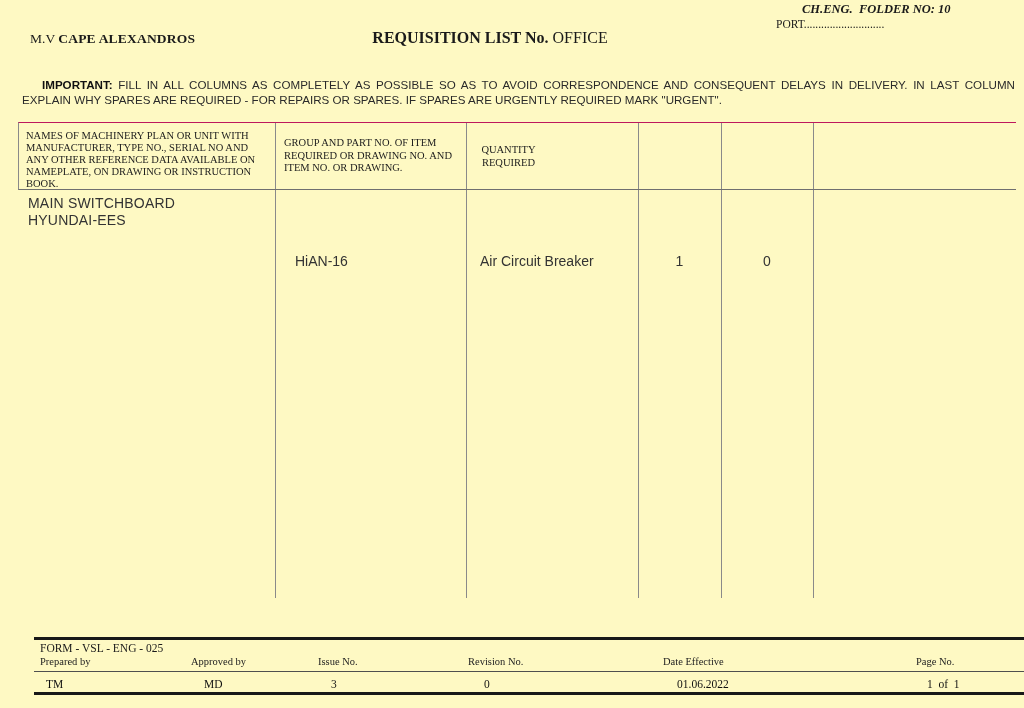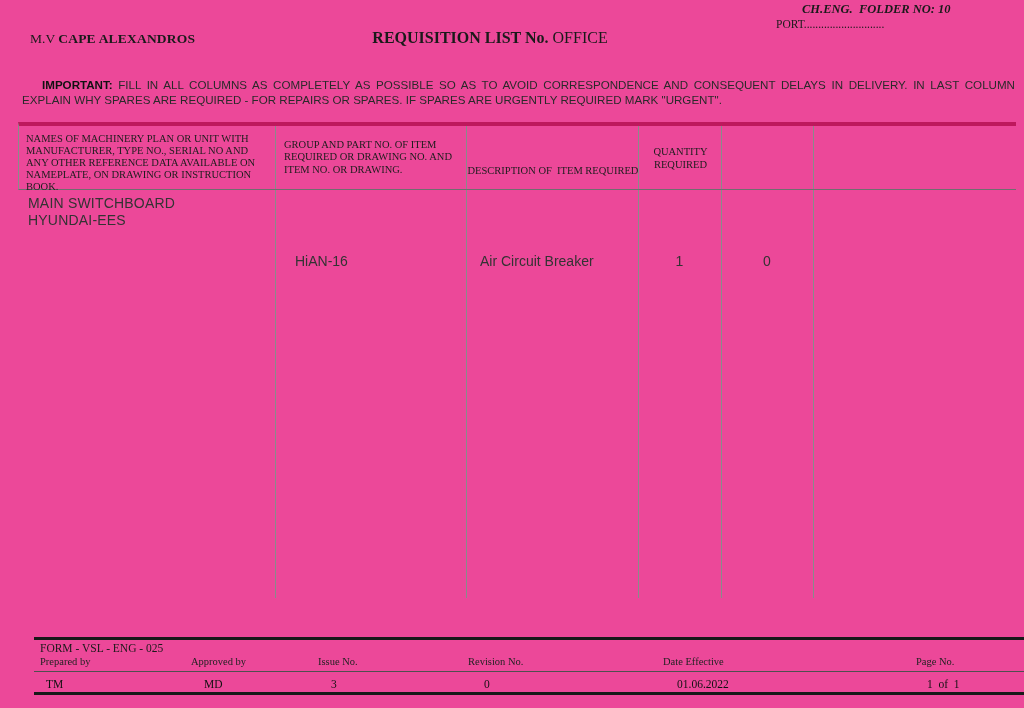--- a/index.html
+++ b/index.html
@@ -1,17 +1,17 @@
 <!DOCTYPE html>
 <html><head>
 <meta charset="utf-8">
 <style>
   html,body{margin:0;padding:0;background:#fff;}
   .page{
-    position:relative;width:1024px;height:708px;background:#ec4899;overflow:hidden;
+    position:relative;width:1024px;height:708px;background:#fef9c3;overflow:hidden;
     font-family:"Liberation Serif","DejaVu Serif",serif;color:#1a1a1a;
   }
   
   .topright{position:absolute;left:776px;top:2px;width:240px;font-size:12px;line-height:15px;}
   .folder-line{font-weight:bold;font-style:italic;white-space:pre;padding-left:26px;font-size:12.5px;}
   .port-line{font-size:11.5px;}
   .date-line{font-size:12.5px;margin-top:1px;}
   .date-line b{white-space:pre;}
   .vessel{position:absolute;left:30px;top:31px;font-size:13.5px;}
   .vessel b{letter-spacing:.2px;}
@@ -23,21 +23,21 @@
     font-family:"Liberation Sans","DejaVu Sans",sans-serif;
     font-size:11.6px;line-height:14.6px;text-align:justify;color:#2a2a2a;
   }
   .important b{color:#111;padding-left:20px;}
   
   .rtable{position:absolute;left:18px;top:122px;width:998px;height:476px;}
   .vline{position:absolute;top:0;width:1px;height:476px;background:#8a8a8a;}
   .v1{left:257px;} .v2{left:448px;} .v3{left:620px;} .v4{left:703px;} .v5{left:795px;}
   .thead{
     position:absolute;left:0;top:0;width:998px;height:68px;box-sizing:border-box;
-    border-top:4px solid #be185d;border-bottom:1px solid #6f6f6f;border-left:1px solid #8a8a8a;
+    border-top:1px solid #be185d;border-bottom:1px solid #6f6f6f;border-left:1px solid #8a8a8a;
     display:flex;
   }
   .th{box-sizing:border-box;font-size:10.5px;color:#1d1d1d;}
   .th-machinery{width:257px;padding:7px 14px 0 7px;line-height:12px;}
   .th-group{width:191px;display:flex;align-items:center;padding-left:8px;padding-right:14px;line-height:12.5px;box-sizing:border-box;}
   .th-desc{width:172px;display:flex;align-items:flex-end;justify-content:center;padding-bottom:13px;white-space:pre;}
   .th-qty{width:83px;display:flex;align-items:center;justify-content:center;text-align:center;line-height:13px;padding:0 8px;}
   .th-spares{width:92px;display:flex;align-items:center;justify-content:center;text-align:center;line-height:13px;padding:0 10px;box-sizing:border-box;}
   .th-reason{flex:1;display:flex;align-items:center;justify-content:center;white-space:nowrap;}
   .cell{position:absolute;font-family:"Liberation Sans","DejaVu Sans",sans-serif;font-size:14px;color:#333;}
@@ -82,21 +82,20 @@
     <div class="vline v2"></div>
     <div class="vline v3"></div>
     <div class="vline v4"></div>
     <div class="vline v5"></div>
 
     <div class="thead">
       <div class="th th-machinery">NAMES OF MACHINERY PLAN OR UNIT WITH MANUFACTURER, TYPE NO., SERIAL NO AND ANY OTHER REFERENCE DATA AVAILABLE ON NAMEPLATE, ON DRAWING OR INSTRUCTION BOOK.</div>
       <div class="th th-group">
           <span>GROUP AND PART NO. OF ITEM REQUIRED OR DRAWING NO. AND ITEM NO. OR DRAWING.</span>
         </div>
-      <div class="th th-desc">DESCRIPTION OF  ITEM REQUIRED</div>
       <div class="th th-qty">QUANTITY REQUIRED</div>
     </div>
 
     <div class="cell cell-machinery">
       <div>MAIN SWITCHBOARD</div>
       <div>HYUNDAI-EES</div>
     </div>
     <span class="cell cell-group">HiAN-16</span>
     <span class="cell cell-desc">Air Circuit Breaker</span>
     <span class="cell cell-qty">1</span>

